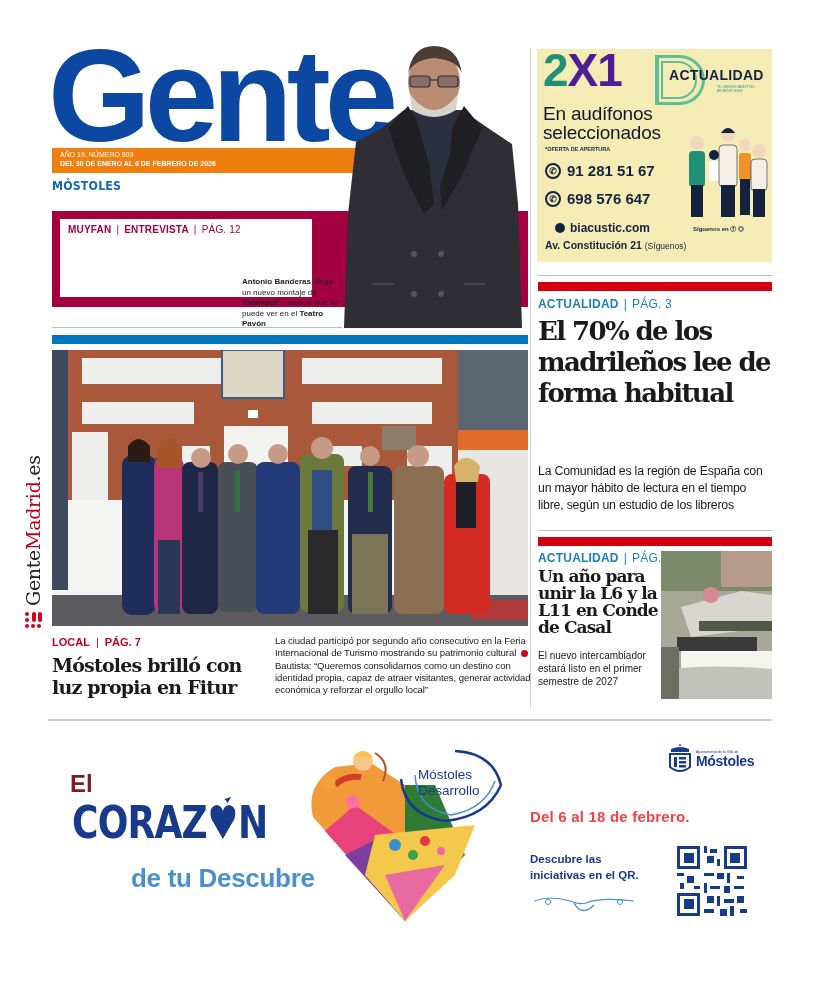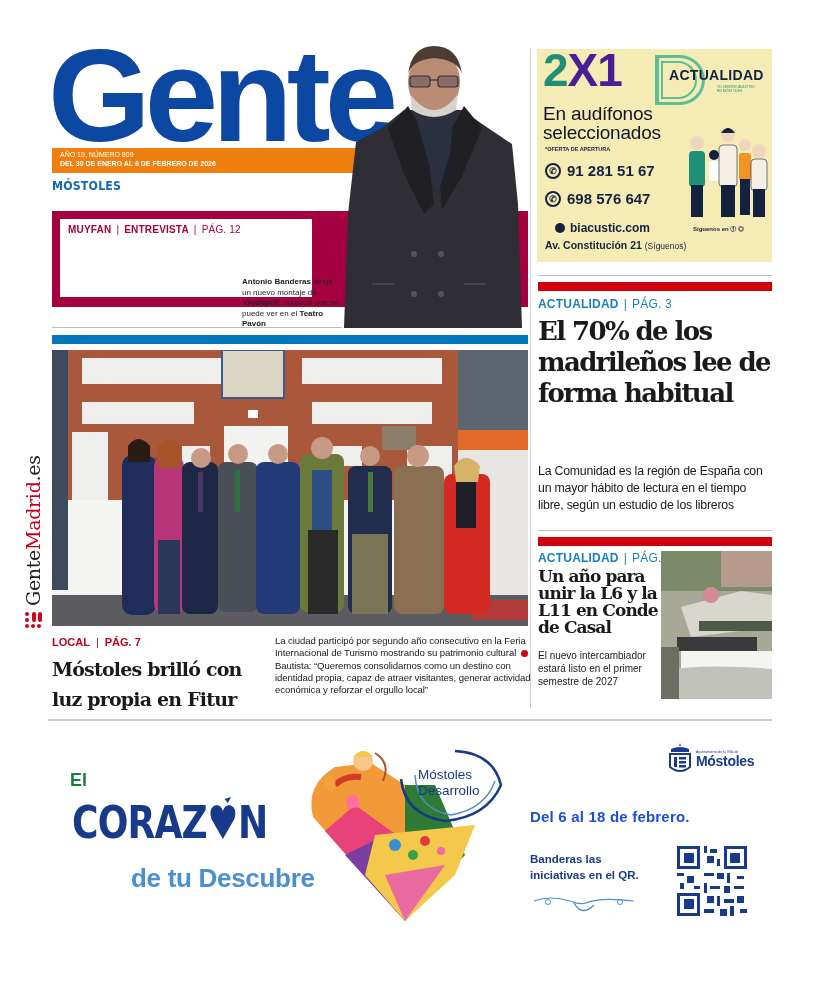--- a/index.html
+++ b/index.html
@@ -40,21 +40,21 @@
   .blue-bar { left: 52px; top: 335px; width: 476px; height: 9px; background: #0076bd; }
   .grey-rule-top { left: 52px; top: 327px; width: 290px; height: 1px; background: #bdbdbd; }
 
   
   .photo { left: 52px; top: 350px; width: 476px; height: 276px; overflow: hidden; background: #d8d2cb; }
 
   
   .local-tag { left: 52px; top: 636px; font-weight: 700; font-size: 11px; color: #c2001e; }
   .local-tag .sep { font-weight: 400; margin: 0 6px; }
   .local-tag .pg { font-weight: 700; }
-  .local-head { left: 52px; top: 654px; font-family: "DejaVu Serif", serif; font-weight: 700; font-size: 19px; line-height: 30px; color: #1a1a1a; letter-spacing: -0.8px; width: 205px; }
+  .local-head { left: 52px; top: 654px; font-family: "DejaVu Serif", serif; font-weight: 700; font-size: 19px; line-height: 22px; color: #1a1a1a; letter-spacing: -0.8px; width: 205px; }
   .local-body { left: 262px; top: 635px; width: 266px; font-size: 9.6px; line-height: 12.3px; color: #1a1a1a; letter-spacing: -0.1px; margin-left: 13px; }
   .local-body .dot { display: inline-block; width: 7px; height: 7px; border-radius: 50%; background: #d0021b; vertical-align: middle; margin: 0 2px; }
 
   
   .col-divider { left: 530px; top: 48px; width: 1px; height: 660px; background: #cfcfcf; }
 
   
   .ad { left: 537px; top: 49px; width: 235px; height: 213px; background: #f5ebb4; overflow: hidden; }
   .ad .twox { position: absolute; left: 6px; top: -2px; font-weight: 900; font-weight: 700; font-size: 46px; line-height: 1; letter-spacing: -1px; }
   .ad .twox .g { color: #1f8f77; }
@@ -87,27 +87,27 @@
 
   
   .act2-head { left: 538px; top: 568px; width: 120px; font-family: "DejaVu Serif", serif; font-weight: 700; font-size: 17px; line-height: 17px; color: #1a1a1a; letter-spacing: -0.9px; }
   .act2-body { left: 538px; top: 649px; width: 120px; font-size: 10px; line-height: 13px; color: #1a1a1a; }
   .act2-img { left: 661px; top: 551px; width: 111px; height: 148px; background: #b8b2a4; overflow: hidden; }
 
   
   .bottom-rule { left: 48px; top: 719px; width: 724px; height: 2px; background: #cfcfcf; }
 
   
-  .b-el { left: 70px; top: 770px; font-weight: 700; font-size: 18px; color: #15803d; }
+  .b-el { left: 70px; top: 770px; font-weight: 700; font-size: 24px; color: #7f1d1d; }
   .b-corazon { left: 72px; top: 797px; font-family: "DejaVu Sans", sans-serif; font-weight: 700; font-size: 44px; color: #173a8a; letter-spacing: -1px; transform: scaleX(0.82); transform-origin: left; display: flex; align-items: flex-start; }
   .b-corazon .heart { display: inline-block; width: 36px; height: 46px; position: relative; margin: 0 1px; }
   .b-tu { left: 131px; top: 863px; font-weight: 700; font-size: 26px; color: #4a8fd0; letter-spacing: -0.3px; }
   .b-heart { left: 305px; top: 745px; width: 200px; height: 180px; }
   .b-desarrollo { left: 418px; top: 767px; font-size: 13.5px; line-height: 16px; color: #173a8a; text-align: left; }
-  .b-dates { left: 530px; top: 808px; font-weight: 700; font-size: 15px; color: #1d4ed8; letter-spacing: 0.2px; }
+  .b-dates { left: 530px; top: 808px; font-weight: 700; font-size: 15px; color: #ef4444; letter-spacing: 0.2px; }
   .b-desc { left: 530px; top: 851px; font-weight: 700; font-size: 11.5px; line-height: 16px; color: #173a8a; }
   .b-ornament { left: 530px; top: 893px; width: 110px; height: 22px; }
   .b-qr { left: 677px; top: 845px; width: 70px; height: 72px; background: #fff; }
   .b-muni { left: 668px; top: 743px; display: flex; align-items: center; gap: 4px; }
   .b-muni .shield { width: 24px; height: 32px; position: relative; }
   .b-muni .txtwrap { display: flex; flex-direction: column; }
   .b-muni .small { font-size: 3.5px; color: #173a8a; }
   .b-muni .big { font-weight: 700; font-size: 14px; color: #173a8a; line-height: 1; letter-spacing: -0.3px; }
 </style>
 </head>
@@ -356,21 +356,21 @@
       <rect x="11" y="18" width="7" height="2.5" fill="#173a8a"></rect>
       <rect x="11" y="22" width="7" height="2.5" fill="#173a8a"></rect>
   </svg>
   <div class="txtwrap">
     <span class="small">Ayuntamiento de la Villa de</span>
     <span class="big">Móstoles</span>
   </div>
 </div>
 
 <div class="abs b-dates">Del 6 al 18 de febrero.</div>
-<div class="abs b-desc"><span>Banderas las</span><br><span>iniciativas en el QR.</span></div>
+<div class="abs b-desc"><span>Descubre las</span><br><span>iniciativas en el QR.</span></div>
 <svg class="abs b-ornament" viewBox="0 0 110 22">
   <path d="M4 8 Q20 2 40 8 Q50 12 56 10" stroke="#4a8fd0" stroke-width="1.2" fill="none"></path>
   <path d="M56 10 Q70 4 104 8" stroke="#4a8fd0" stroke-width="1.2" fill="none"></path>
   <circle cx="18" cy="9" r="2.5" stroke="#4a8fd0" fill="none"></circle>
     <circle cx="90" cy="9" r="2.5" stroke="#4a8fd0" fill="none"></circle>
   <path d="M44 10 Q52 24 64 12" stroke="#4a8fd0" stroke-width="1.5" fill="none"></path>
 </svg>
 <svg class="abs b-qr" viewBox="0 0 21 21" shape-rendering="crispEdges">
   <rect width="21" height="21" fill="#fff"></rect>
   <g fill="#173a8a">

